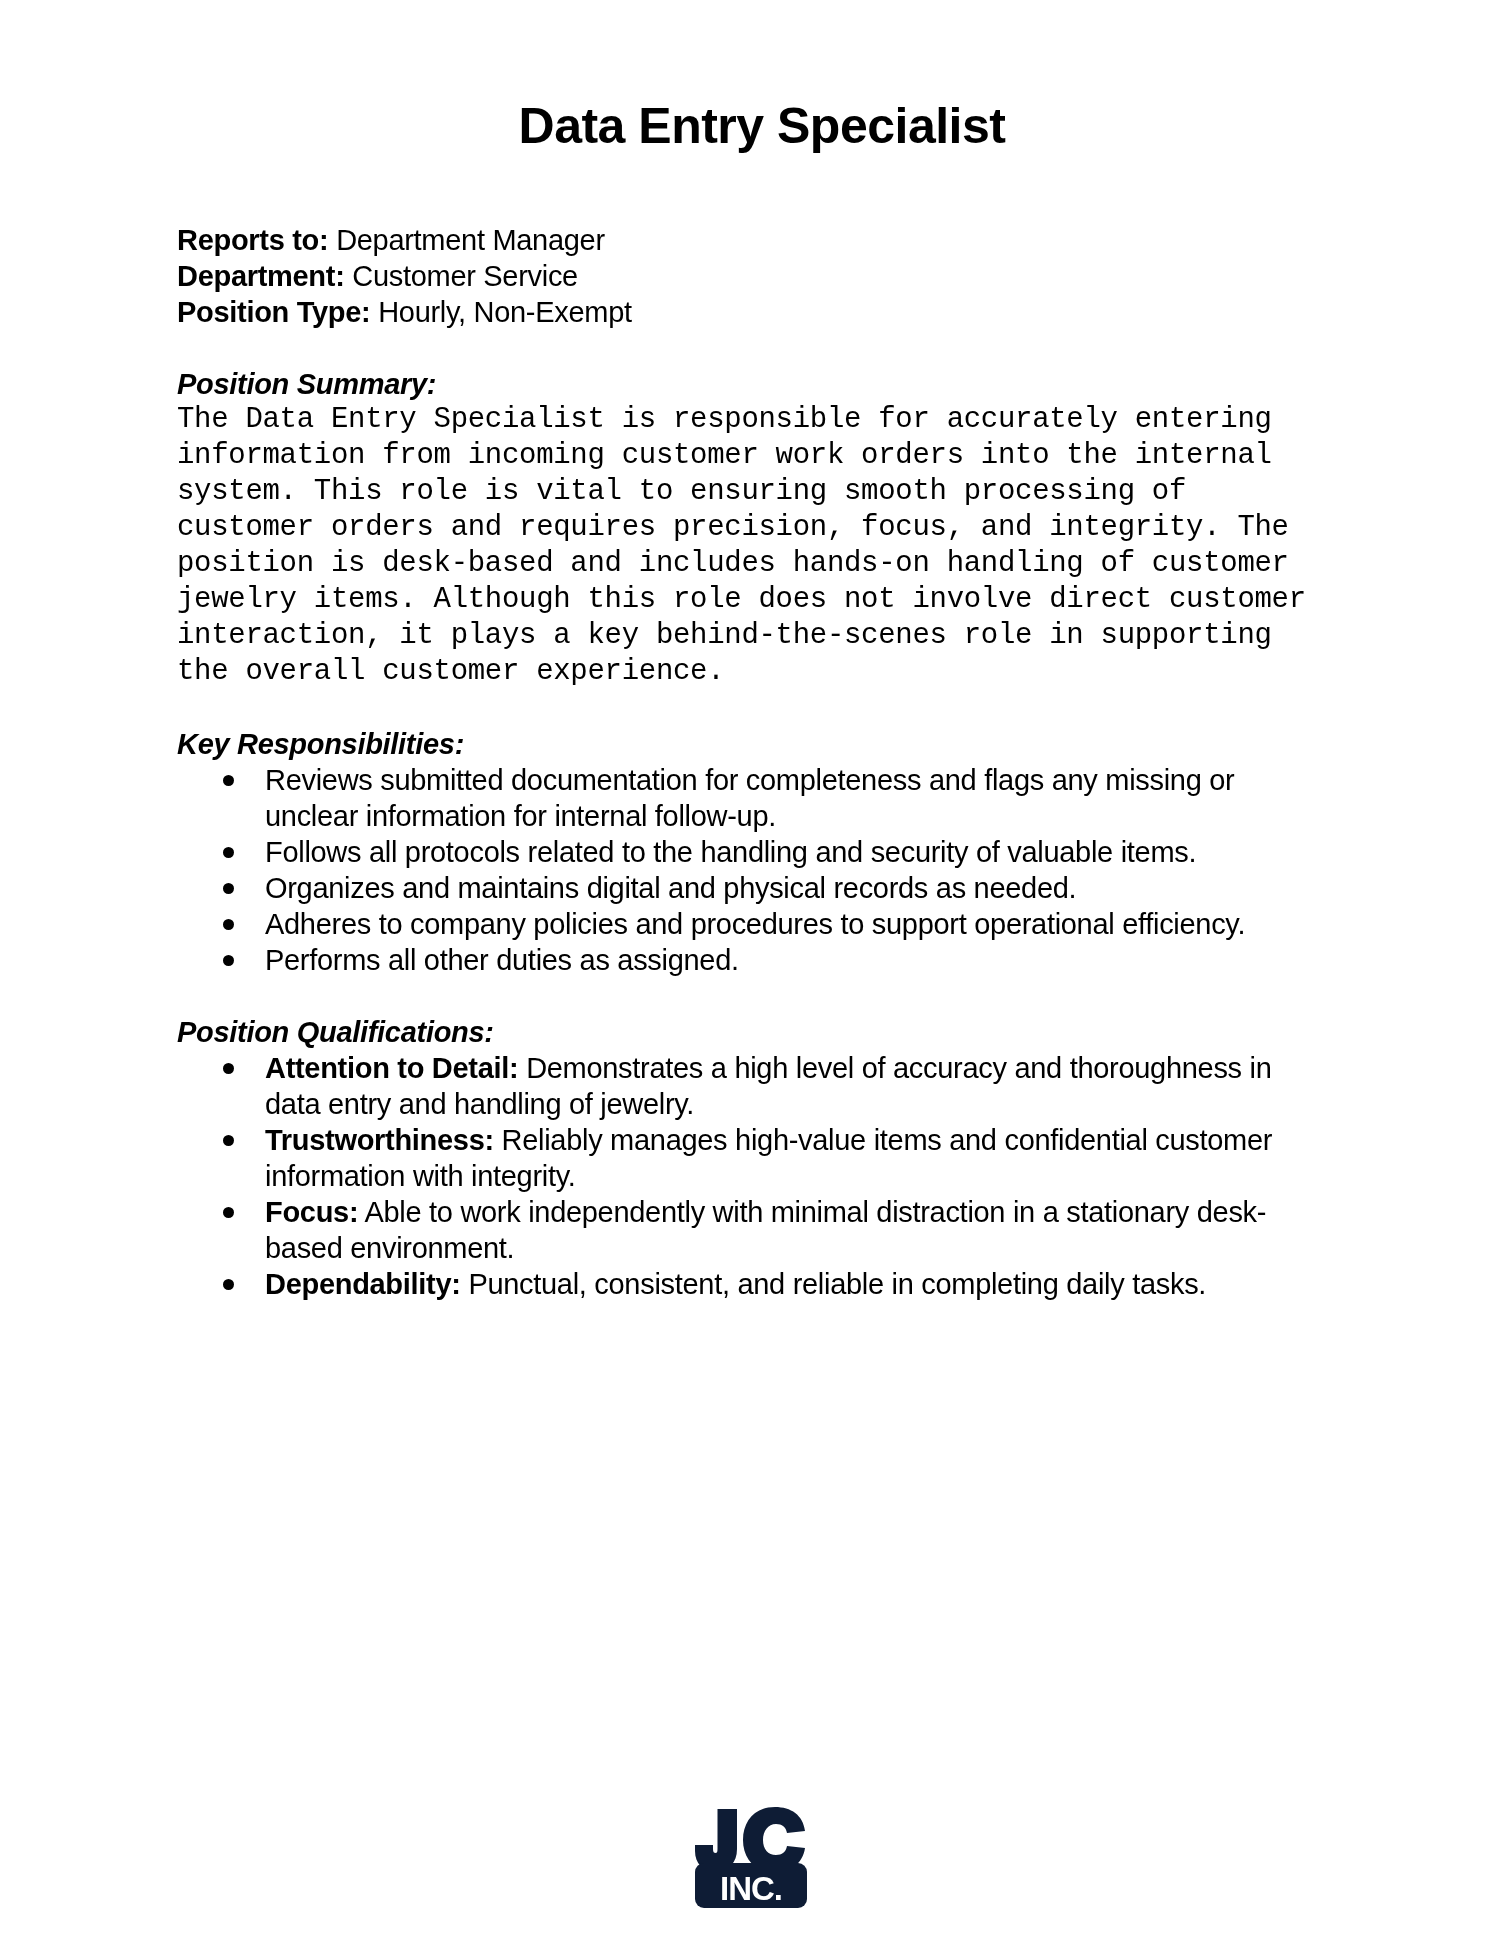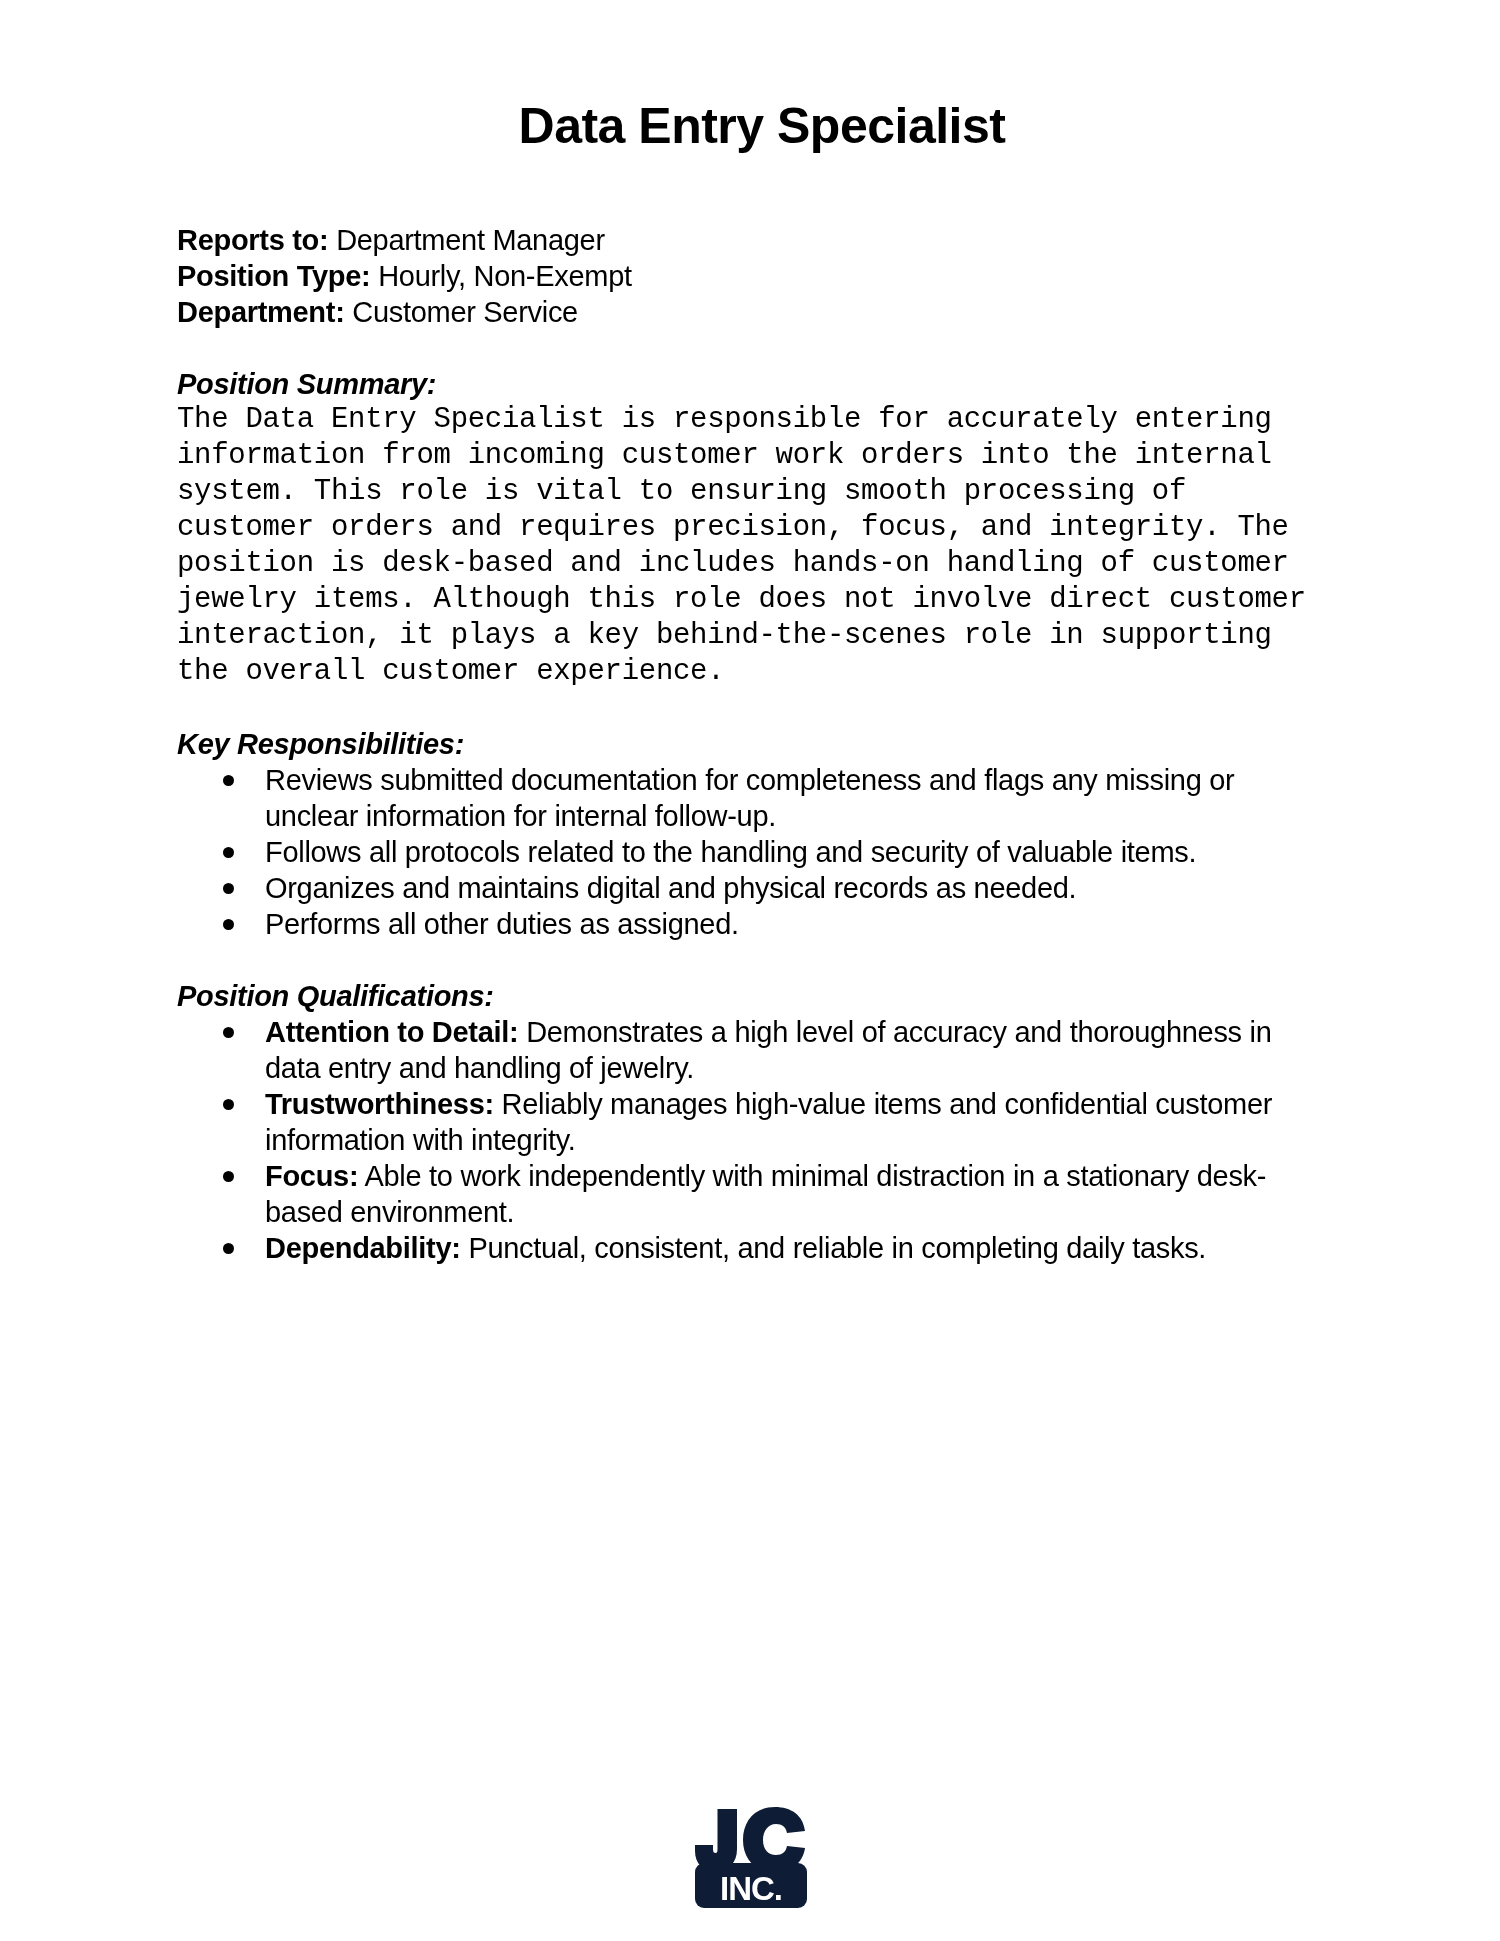--- a/index.html
+++ b/index.html
@@ -38,40 +38,41 @@
 <body>
 
 <h1 class="title" style="margin:12px;">Data Entry Specialist</h1>
 
 <div class="content">
   <div class="meta-line">
     <span class="b">Reports to:</span>
     <span>Department Manager</span>
   </div>
   <div class="meta-line">
+    <span class="b">Department:</span>
+    <span>Customer Service</span>
+  </div>
+  <div class="meta-line">
     <span class="b">Position Type:</span>
     <span>Hourly, Non-Exempt</span>
-  </div>
-  <div class="meta-line">
-    <span class="b">Department:</span>
-    <span>Customer Service</span>
   </div>
 
   <div class="spacer"></div>
 
   <div class="section-heading">Position Summary:</div>
   <div class="para">The Data Entry Specialist is responsible for accurately entering information from incoming customer work orders into the internal system. This role is vital to ensuring smooth processing of customer orders and requires precision, focus, and integrity. The position is desk-based and includes hands-on handling of customer jewelry items. Although this role does not involve direct customer interaction, it plays a key behind-the-scenes role in supporting the overall customer experience.</div>
 
   <div class="spacer"></div>
 
   <div class="section-heading">Key Responsibilities:</div>
   <ul class="bullets">
     <li><span class="dot"></span><span>Reviews submitted documentation for completeness and flags any missing or unclear information for internal follow-up.</span></li>
     <li><span class="dot"></span><span>Follows all protocols related to the handling and security of valuable items.</span></li>
     <li><span class="dot"></span><span>Organizes and maintains digital and physical records as needed.</span></li>
+    <li><span class="dot"></span><span>Adheres to company policies and procedures to support operational efficiency.</span></li>
     <li><span class="dot"></span><span>Performs all other duties as assigned.</span></li>
   </ul>
 
   <div class="spacer"></div>
 
   <div class="section-heading">Position Qualifications:</div>
   <ul class="bullets">
     <li><span class="dot"></span><span class="b">Attention to Detail:</span> <span>Demonstrates a high level of accuracy and thoroughness in data entry and handling of jewelry.</span></li>
     <li><span class="dot"></span><span class="b">Trustworthiness:</span> <span>Reliably manages high-value items and confidential customer information with integrity.</span></li>
     <li><span class="dot"></span><span class="b">Focus:</span> <span>Able to work independently with minimal distraction in a stationary desk-based environment.</span></li>

